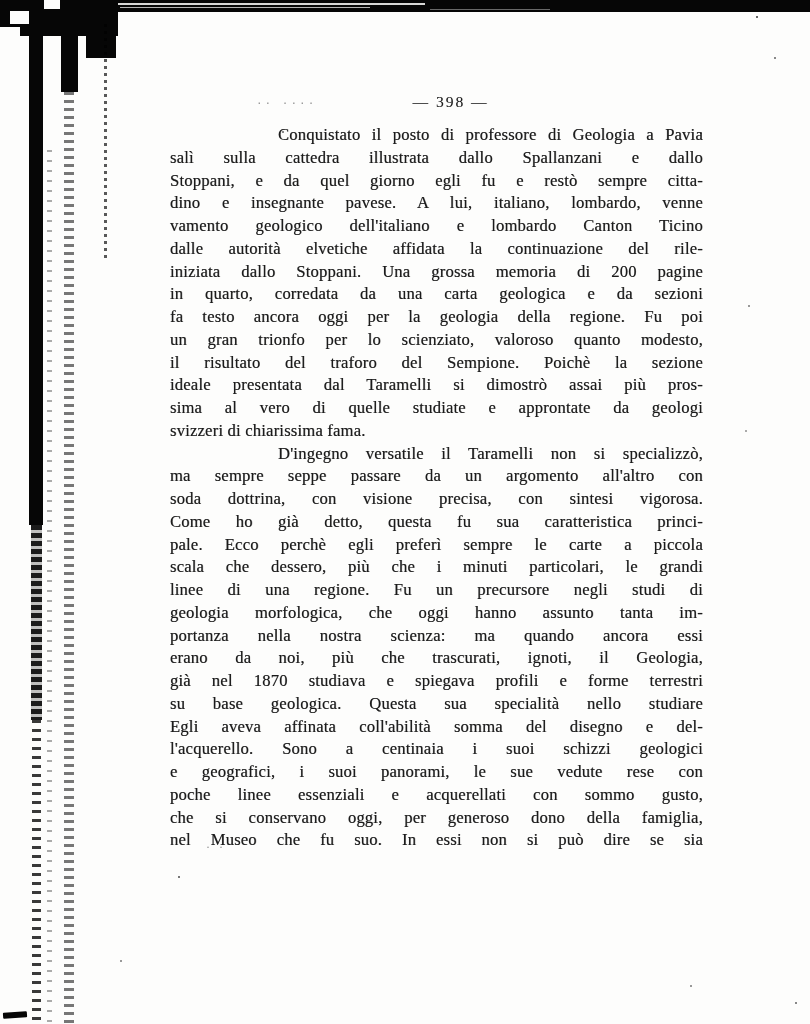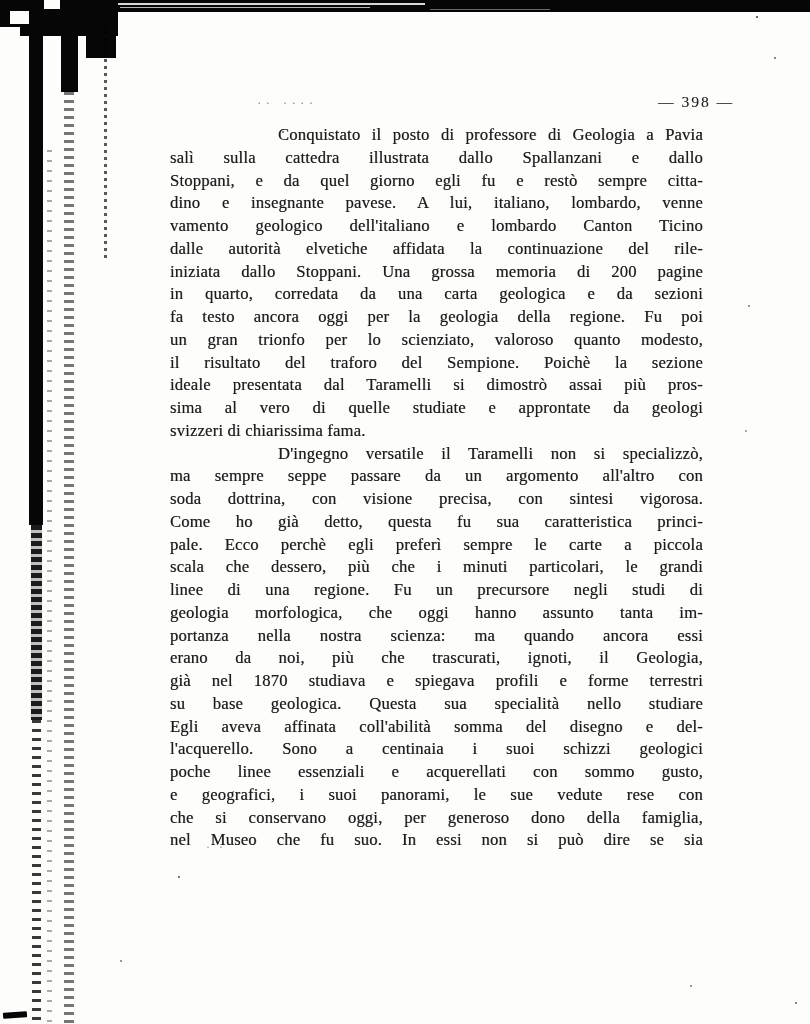--- a/index.html
+++ b/index.html
@@ -37,21 +37,21 @@
     background:repeating-linear-gradient(to bottom,rgba(0,0,0,.65) 0 3px,rgba(0,0,0,0) 3px 7px);}
   .bottom-mark{left:3px;top:1012px;width:24px;height:6px;transform:rotate(-4deg);border-radius:1px;}
   .noise{position:absolute;left:0;top:0;width:2px;height:2px;background:transparent;
     box-shadow:756px 16px 0 #666,774px 57px 0 #888,700px 132px 0 #777,
       748px 305px 0 #999,282px 131px 0 #888,178px 876px 0 #777,
       690px 985px 0 #999,795px 1002px 0 #888,745px 430px 0 #aaa,120px 960px 0 #999;}
   
   .pencil{position:absolute;left:256px;top:94px;color:#9a9a9a;
     font-size:11px;letter-spacing:2px;font-family:"DejaVu Sans Mono",monospace;}
   .pencil2{position:absolute;left:206px;top:840px;color:#8f8f8f;font-size:12px;letter-spacing:3px;}
-  .folio{position:absolute;left:197px;top:93px;width:537px;text-align:right;
+  .folio{position:absolute;left:182px;top:93px;width:537px;text-align:center;
     font-size:15.5px;letter-spacing:2px;color:#1e1e1e;
     text-shadow:.4px .4px 0 rgba(30,30,30,.35);}
   .textblock{position:absolute;left:170px;top:124px;width:533px;color:#1b1b1b;}
   .line{
     font-size:16.6px;line-height:22.75px;height:22.75px;
     text-align:justify;text-align-last:justify;
     letter-spacing:.2px;
     text-shadow:.4px .4px 0 rgba(30,30,30,.38),-.3px 0 0 rgba(30,30,30,.22);
   }
   .indent{padding-left:108px;}
@@ -114,19 +114,19 @@
       <div class="line">pale. Ecco perchè egli preferì sempre le carte a piccola</div>
       <div class="line">scala che dessero, più che i minuti particolari, le grandi</div>
       <div class="line">linee di una regione. Fu un precursore negli studi di</div>
       <div class="line">geologia morfologica, che oggi hanno assunto tanta im-</div>
       <div class="line">portanza nella nostra scienza: ma quando ancora essi</div>
       <div class="line">erano da noi, più che trascurati, ignoti, il Geologia,</div>
       <div class="line">già nel 1870 studiava e spiegava profili e forme terrestri</div>
       <div class="line">su base geologica. Questa sua specialità nello studiare</div>
       <div class="line">Egli aveva affinata coll'abilità somma del disegno e del-</div>
       <div class="line">l'acquerello. Sono a centinaia i suoi schizzi geologici</div>
+      <div class="line">e geografici, i suoi panorami, le sue vedute rese con</div>
       <div class="line">poche linee essenziali e acquerellati con sommo gusto,</div>
-      <div class="line">e geografici, i suoi panorami, le sue vedute rese con</div>
       <div class="line">che si conservano oggi, per generoso dono della famiglia,</div>
       <div class="line">nel Museo che fu suo. In essi non si può dire se sia</div>
     </div>
   </div>
 </div>
 
 </body></html>

